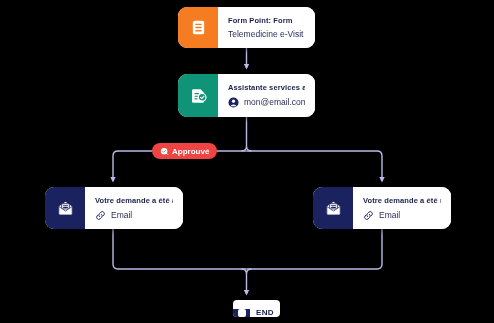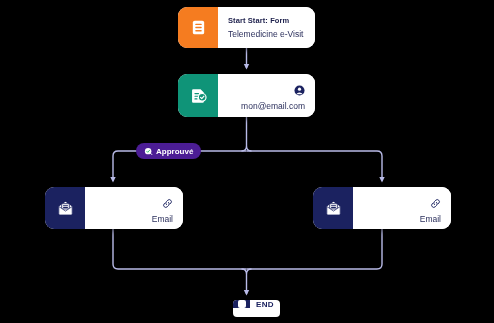--- a/index.html
+++ b/index.html
@@ -67,24 +67,23 @@
   }
   .node-sub {
     font-size: 8.5px;
     color: #2b2f5c;
     white-space: nowrap;
     overflow: hidden;
     margin-top: 4px;
   }
   .node-sub-row {
     display: flex;
-    align-items: flex-end;
+    align-items: flex-start;
     gap: 5px;
     margin-top: 5px;
-    flex-direction: column;
   }
   .node-sub-row .txt {
     font-size: 8.5px;
     color: #2b2f5c;
     white-space: nowrap;
     overflow: hidden;
   }
 
   
   #node-start {
@@ -114,35 +113,35 @@
     gap: 3px;
     height: 16px;
     padding: 0 8px;
     border-radius: 9px;
     font-size: 8px;
     font-weight: bold;
     color: #ffffff;
     white-space: nowrap;
   }
   #pill-approved {
-    left: 136px; top: 143px;
-    background: #4c1d95;
+    left: 152px; top: 143px;
+    background: #ef4444;
   }
   #pill-rejected {
     left: 295px; top: 143px;
     background: #e94b5e;
   }
 
   
   #node-end {
     position: absolute;
     left: 233px; top: 300px;
     height: 17px;
     display: flex;
-    align-items: flex-start;
+    align-items: flex-end;
     border-radius: 4px;
     overflow: hidden;
     background: #ffffff;
     box-shadow: 0 1px 4px rgba(0,0,0,0.5);
   }
   #node-end .end-icon {
     width: 17px;
     flex: 0 0 17px;
     background: #1b2260;
     display: flex;
@@ -199,21 +198,21 @@
   <div class="node" id="node-start">
     <div class="node-icon">
       <svg class="ico-svg" width="17" height="17" viewBox="0 0 24 24">
         <rect x="4" y="2.5" width="16" height="19" rx="2.6" fill="#ffffff"></rect>
         <rect x="7.4" y="6.6" width="9.2" height="1.9" rx="0.9" fill="#f57c20"></rect>
         <rect x="7.4" y="11.1" width="9.2" height="1.9" rx="0.9" fill="#f57c20"></rect>
         <rect x="7.4" y="15.6" width="9.2" height="1.9" rx="0.9" fill="#f57c20"></rect>
       </svg>
     </div>
     <div class="node-body">
-      <div class="node-title">Start Start: Form</div>
+      <div class="node-title">Form Point: Form</div>
       <div class="node-sub">Telemedicine e-Visit Requ...</div>
     </div>
   </div>
 
   <div class="node" id="node-approval">
     <div class="node-icon">
       <svg class="ico-svg" width="17" height="17" viewBox="0 0 24 24">
         <path d="M4.5 3.2 h10.4 l4.6 4.6 v13 a1.6 1.6 0 0 1 -1.6 1.6 H4.5 a1.6 1.6 0 0 1 -1.6 -1.6 V4.8 a1.6 1.6 0 0 1 1.6 -1.6 z" fill="#ffffff"></path>
         <rect x="6.2" y="8.4" width="6.6" height="1.7" rx="0.8" fill="#0f9478"></rect>
         <rect x="6.2" y="12.2" width="6.6" height="1.7" rx="0.8" fill="#0f9478"></rect>

